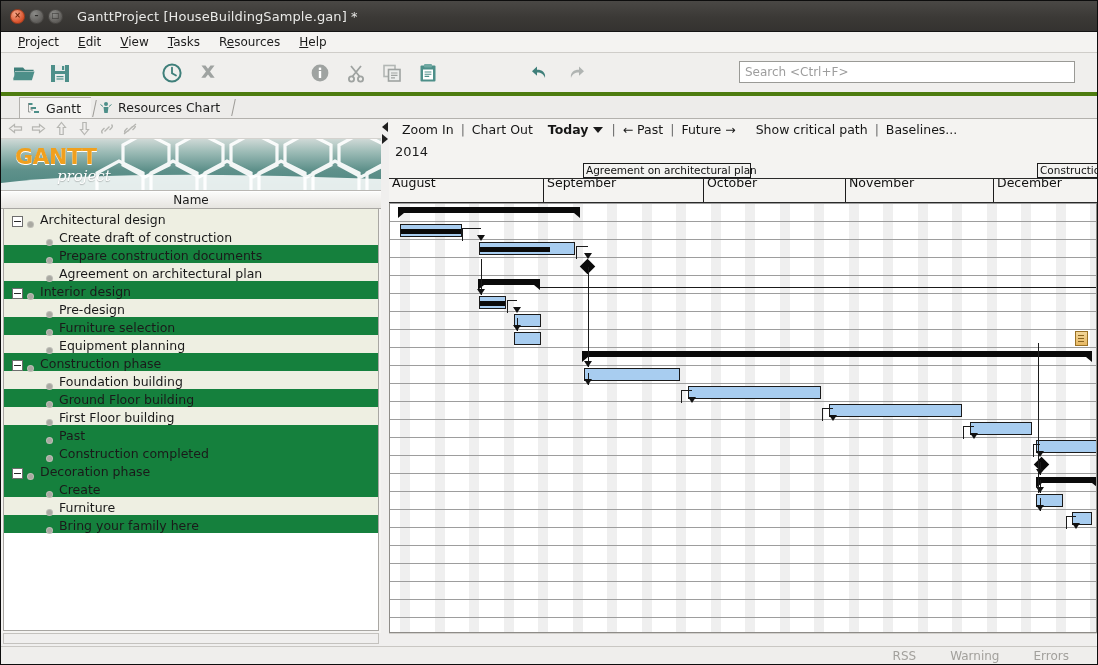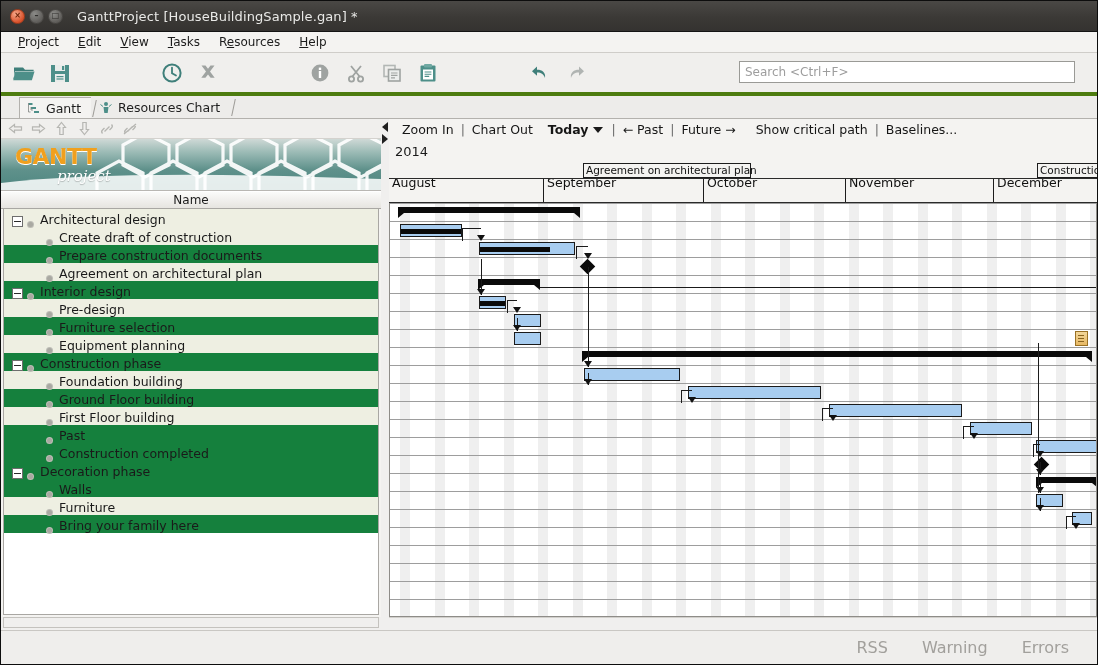--- a/index.html
+++ b/index.html
@@ -336,26 +336,26 @@
     width: 13px; height: 15px;
     background: linear-gradient(to bottom,#f3d79a,#e8b964);
     border: 1px solid #9b7225;
   }
   .note-icon i {
     position:absolute; left:2px; right:3px; background:#8a6520; height:1px;
   }
 
   
   .statusbar {
-    height: 34px; flex: none;
+    height: 18px; flex: none;
     background: #efeeec;
     border-top: 1px solid #c9c7c3;
     display: flex; align-items: center; justify-content: flex-end;
     gap: 34px; padding-right: 28px;
-    font-size: 16px; color: #a2a09c;
+    font-size: 12px; color: #a2a09c;
   }
   .hscroll-left {
     position: absolute; left: 2px; bottom: 2px;
     width: 376px; height: 11px;
     background: #f0efee; border: 1px solid #c4c2be;
   }
 </style>
 </head>
 <body>
 
@@ -640,21 +640,21 @@
           <div class="trow white">
             <div class="expander"></div>
             <div style="width: 0px;"></div>
             <div class="bullet"></div>
             <div class="tlabel">Decoration phase</div>
           </div>
           <div class="trow white">
             <div class="expander hidden"></div>
             <div style="width: 19px;"></div>
             <div class="bullet"></div>
-            <div class="tlabel">Walls</div>
+            <div class="tlabel">Create</div>
           </div>
           <div class="trow alt">
             <div class="expander hidden"></div>
             <div style="width: 19px;"></div>
             <div class="bullet"></div>
             <div class="tlabel">Furniture</div>
           </div>
           <div class="trow white">
             <div class="expander hidden"></div>
             <div style="width: 19px;"></div>

